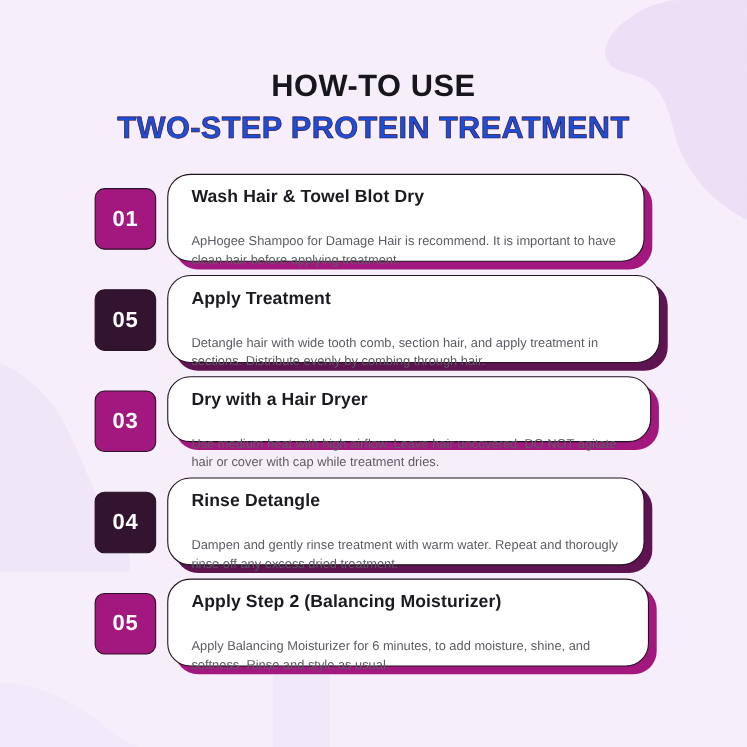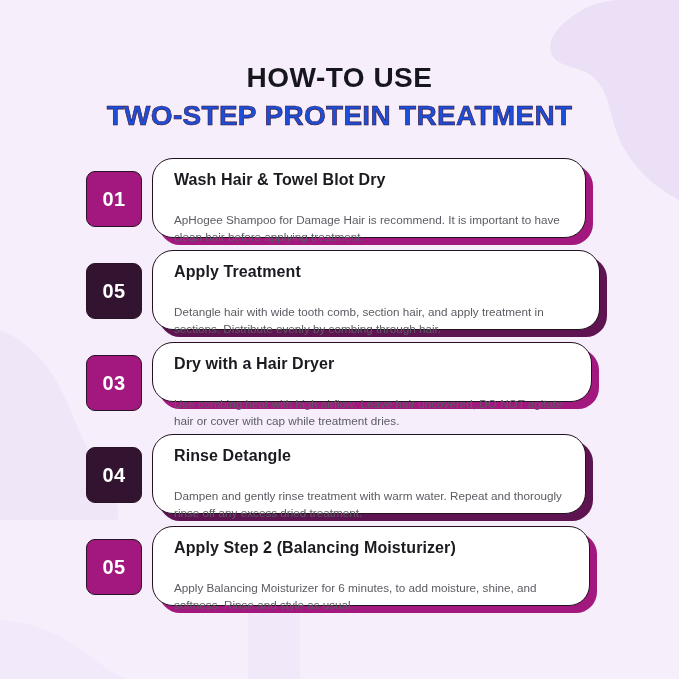--- a/index.html
+++ b/index.html
@@ -171,21 +171,21 @@
       </div>
     </div>
     <div class="step-row">
       <div class="badge magenta">
         <span>03</span>
       </div>
       <div class="card-wrap" style="width: 440px; height: 60px;">
         <div class="card-shadow magenta"></div>
         <div class="card">
           <div class="card-title">Dry with a Hair Dryer</div>
-          <div class="card-desc">Use combing heat with high airflow. Leave hair uncovered, DO NOT agitate hair or cover with cap while treatment dries.</div>
+          <div class="card-desc">Use medium heat with high airflow. Leave hair uncovered, DO NOT agitate hair or cover with cap while treatment dries.</div>
         </div>
       </div>
     </div>
     <div class="step-row">
       <div class="badge dark">
         <span>04</span>
       </div>
       <div class="card-wrap" style="width: 434px; height: 80px;">
         <div class="card-shadow dark"></div>
         <div class="card">

